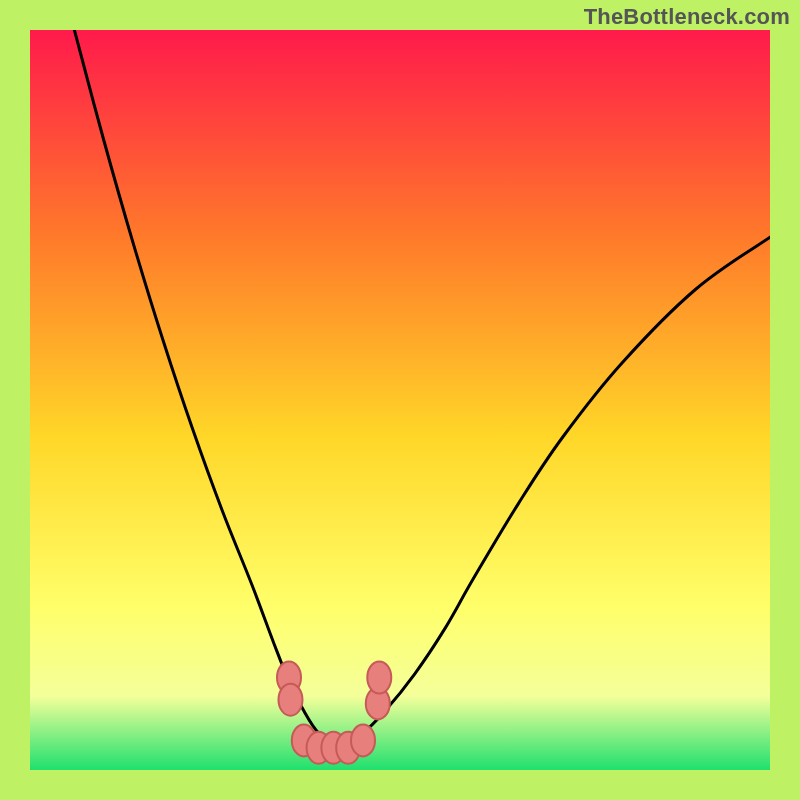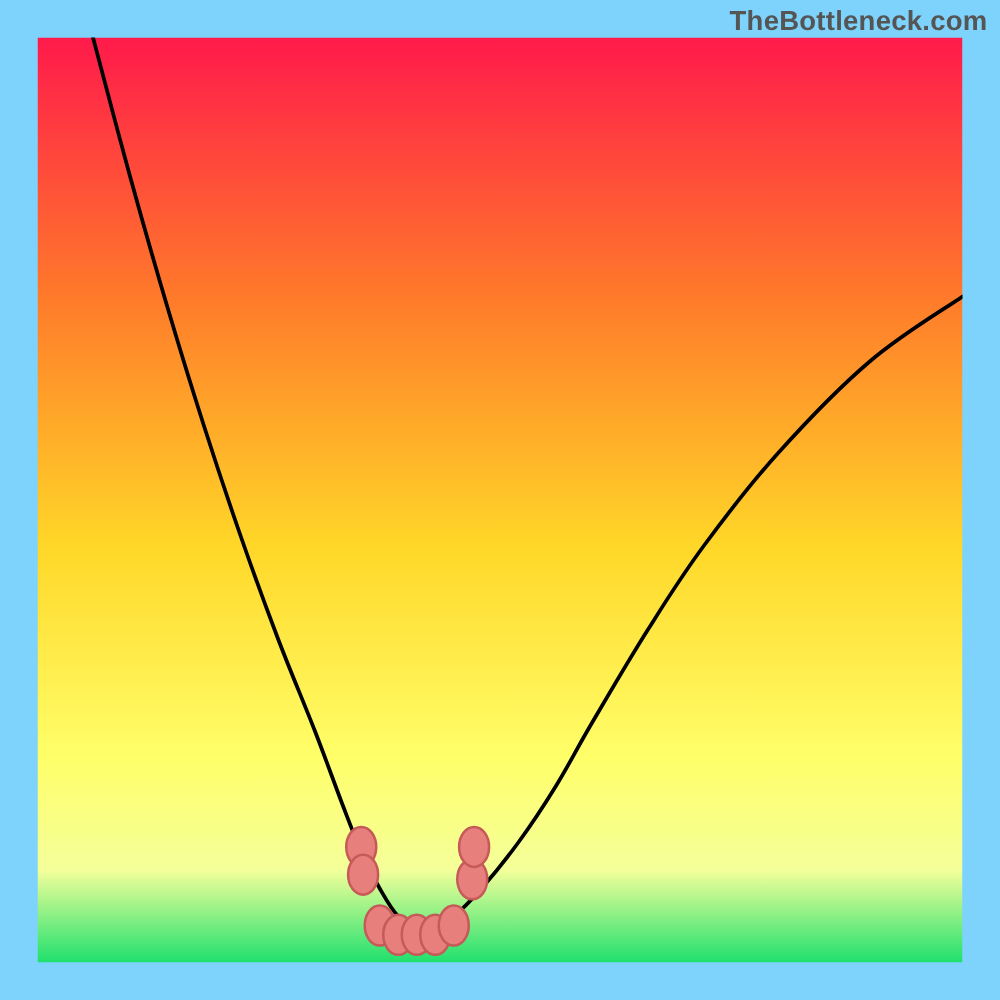--- a/index.html
+++ b/index.html
@@ -1,21 +1,21 @@
 <!DOCTYPE html>
 <html><head>
 <meta charset="utf-8">
 <style>
   * { margin: 0; padding: 0; box-sizing: border-box; }
   html, body { width: 800px; height: 800px; overflow: hidden; background: #000; }
   .frame {
     position: relative;
     width: 800px;
     height: 800px;
-    background: #7dd3fc;
+    background: #bef264;
   }
   .watermark {
     position: absolute;
     top: 4px;
     right: 10px;
     font-family: Arial, Helvetica, sans-serif;
     font-size: 22px;
     font-weight: 600;
     color: #555;
     letter-spacing: 0.2px;

